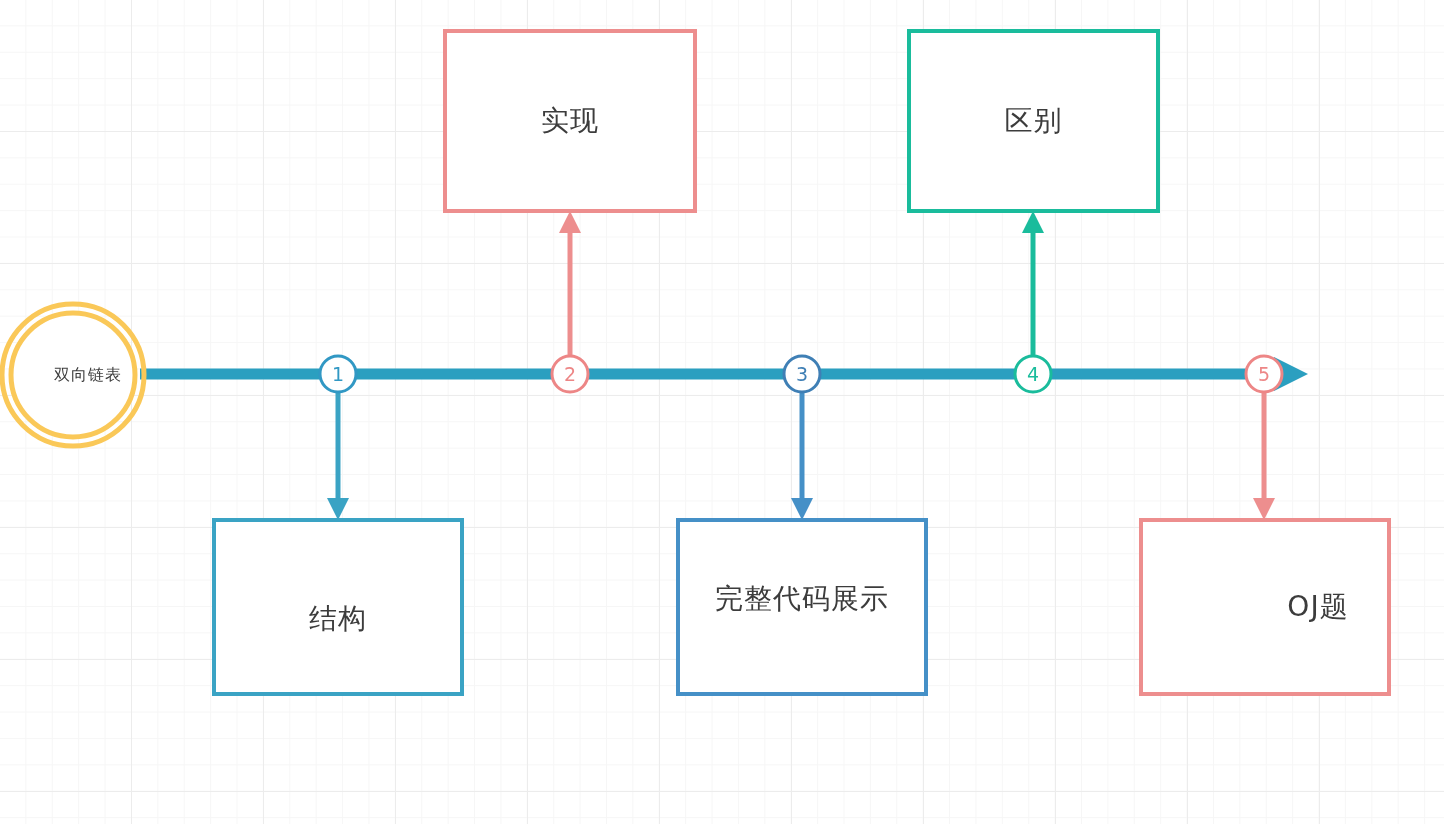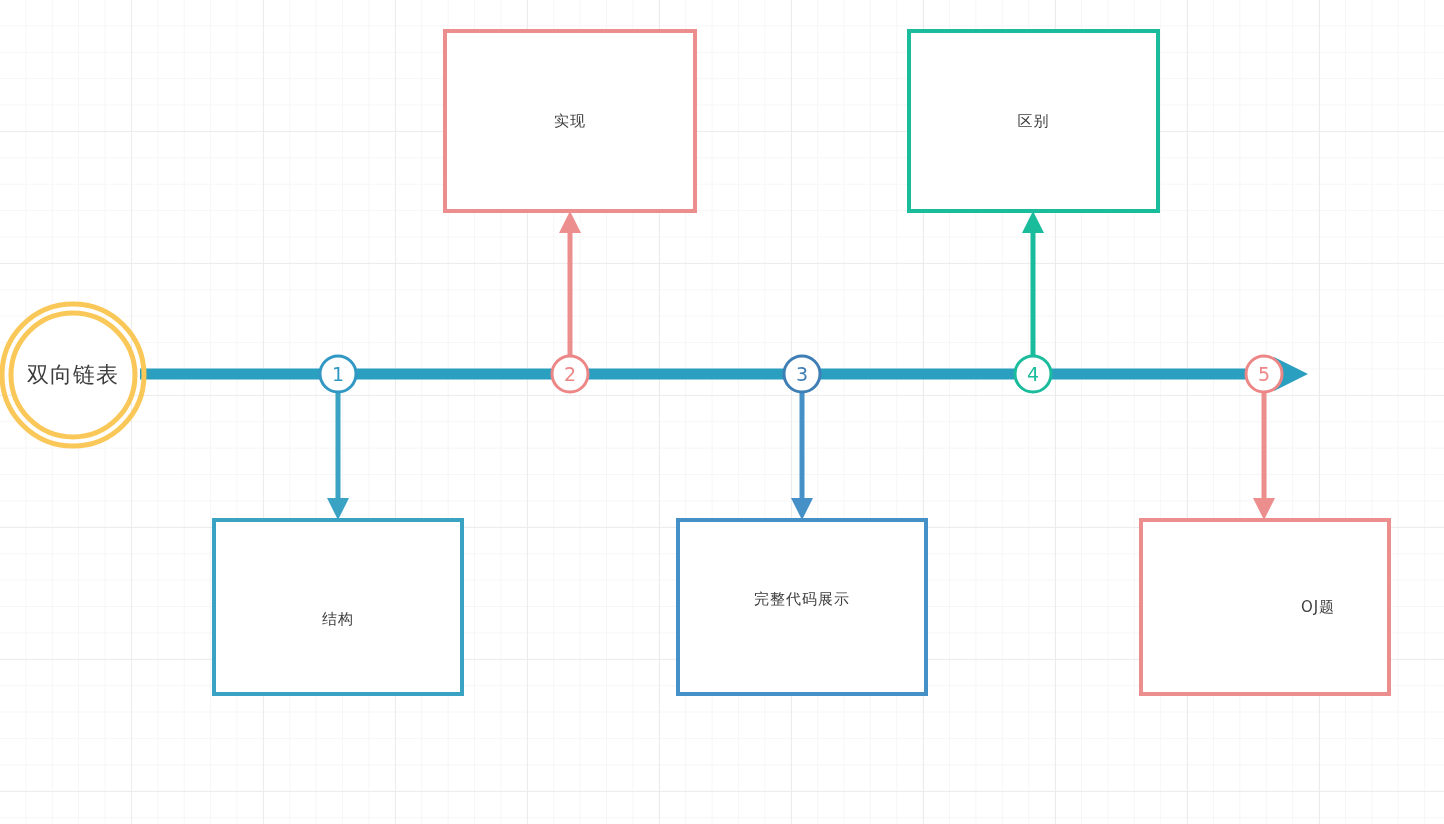--- a/index.html
+++ b/index.html
@@ -29,44 +29,45 @@
     left: 0;
     top: 0;
     width: 1444px;
     height: 824px;
   }
   .box-label {
     position: absolute;
     display: flex;
     align-items: center;
     justify-content: center;
-    font-size: 15px;
+    font-size: 28px;
     color: #3c3c3c;
     letter-spacing: 1px;
     pointer-events: none;
   }
   .node-num {
     position: absolute;
     display: flex;
     align-items: center;
     justify-content: center;
     font-size: 19px;
     width: 40px;
     height: 40px;
     pointer-events: none;
   }
   .root-label {
     position: absolute;
     display: flex;
     align-items: center;
     justify-content: center;
-    font-size: 22px;
+    font-size: 16px;
     color: #3c3c3c;
     letter-spacing: 1px;
     pointer-events: none;
+    padding-left: 15px;
   }
   .watermark {
     position: absolute;
     right: 14px;
     bottom: 16px;
     font-size: 17px;
     color: #c9c9c9;
     letter-spacing: 0.5px;
     white-space: nowrap;
   }

